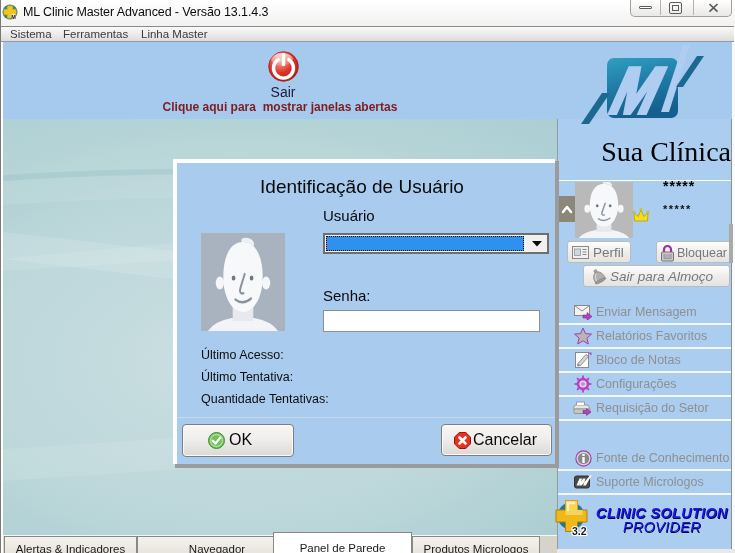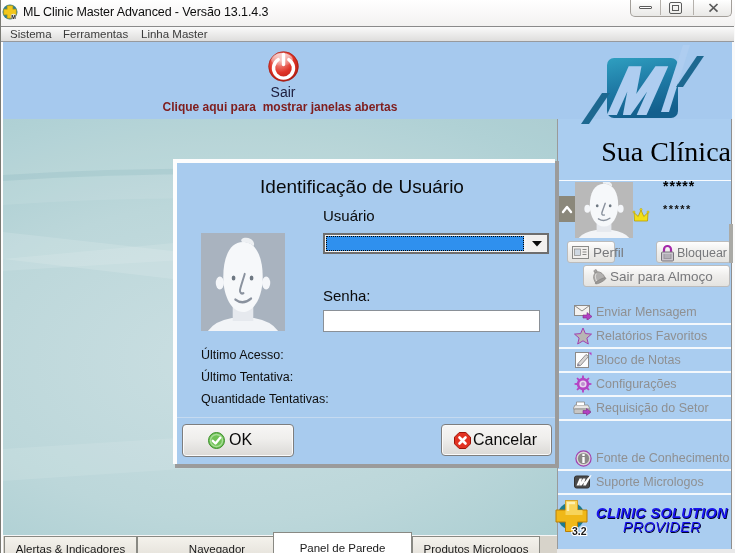--- a/index.html
+++ b/index.html
@@ -178,41 +178,41 @@
     <svg width="18" height="17" viewBox="0 0 18 17">
       <path d="M2.5 14 L2 5.5 L6.2 9.5 L9 3 L11.8 9.5 L16 5.5 L15.5 14 Z" fill="#f2df17" stroke="#b99c08" stroke-width="0.8"></path>
       <circle cx="2" cy="5" r="1.1" fill="#f2df17" stroke="#b99c08" stroke-width="0.5"></circle>
       <circle cx="9" cy="2.5" r="1.1" fill="#f2df17" stroke="#b99c08" stroke-width="0.5"></circle>
       <circle cx="16" cy="5" r="1.1" fill="#f2df17" stroke="#b99c08" stroke-width="0.5"></circle>
     </svg>
   </div>
   <div class="abs" style="left:663px;top:178px;width:36px;font-size:14px;font-weight:bold;color:#000;letter-spacing:1px;">*****</div>
   <div class="abs" style="left:663px;top:203px;width:36px;font-size:11px;font-weight:bold;color:#111;letter-spacing:1.5px;">*****</div>
 
-  <div class="abs sbtn" id="bperfil" style="left:567px;top:241px;width:48px;height:22px;">
+  <div class="abs sbtn" id="bperfil" style="left:567px;top:241px;width:64px;height:22px;">
     <svg style="position:absolute;left:4px;top:4px;" width="17" height="13" viewBox="0 0 17 13">
       <rect x="0.5" y="0.5" width="16" height="12" fill="#f2f0ee" stroke="#8a8a88"></rect>
       <rect x="2.5" y="3" width="6" height="6.5" fill="#cfd8e2" stroke="#8a8a88" stroke-width="0.7"></rect>
       <line x1="10.5" y1="3.5" x2="14.5" y2="3.5" stroke="#8a8a88"></line>
       <line x1="10.5" y1="6" x2="14.5" y2="6" stroke="#8a8a88"></line>
       <line x1="10.5" y1="8.5" x2="14.5" y2="8.5" stroke="#8a8a88"></line>
     </svg>
     <span style="position:absolute;left:25px;top:3px;">Perfil</span>
     </div>
   <div class="abs sbtn" id="bbloq" style="left:656px;top:241px;width:75px;height:22px;">
     <svg style="position:absolute;left:3px;top:2px;" width="15" height="18" viewBox="0 0 15 18">
       <path d="M4 8 V5.5 A3.5 3.5 0 0 1 11 5.5 V8" fill="none" stroke="#a428aa" stroke-width="2.2"></path>
       <rect x="1.5" y="8" width="12" height="9" rx="1" fill="#cac6ce" stroke="#77737b"></rect>
       <rect x="3.5" y="10" width="8" height="5" fill="#9a969e"></rect>
       <line x1="4.5" y1="11" x2="10.5" y2="11" stroke="#d8d4dc" stroke-width="0.8"></line>
       <line x1="4.5" y1="13" x2="10.5" y2="13" stroke="#d8d4dc" stroke-width="0.8"></line>
     </svg>
     <span style="position:absolute;left:20px;top:4px;font-size:12.5px;">Bloquear</span>
     </div>
-  <div class="abs sbtn" id="balmoco" style="left:583px;top:265px;width:147px;height:22px;">
+  <div class="abs sbtn" id="balmoco" style="left:583px;top:265px;width:147px;height:22px;font-style:italic;">
     <svg style="position:absolute;left:6px;top:3px;" width="17" height="16" viewBox="0 0 17 16">
       <g transform="rotate(-28 8 8)">
         <circle cx="8.5" cy="1.8" r="1.6" fill="#a8a6a4" stroke="#807e7c" stroke-width="0.5"></circle>
         <path d="M3.2 12 C2.6 7 5.2 3 8.5 3 C11.8 3 14.4 7 13.8 12 Z" fill="#b2b0ae" stroke="#868482" stroke-width="0.7"></path>
         <path d="M5 11 C4.8 7.5 6.4 4.5 8.2 4.3" fill="none" stroke="#dddbd9" stroke-width="1"></path>
         <ellipse cx="8.5" cy="12.6" rx="6" ry="1.5" fill="#9a9896" stroke="#807e7c" stroke-width="0.5"></ellipse>
       </g>
     </svg>
     <span style="position:absolute;left:26px;top:3px;">Sair para Almoço</span>
     </div>

